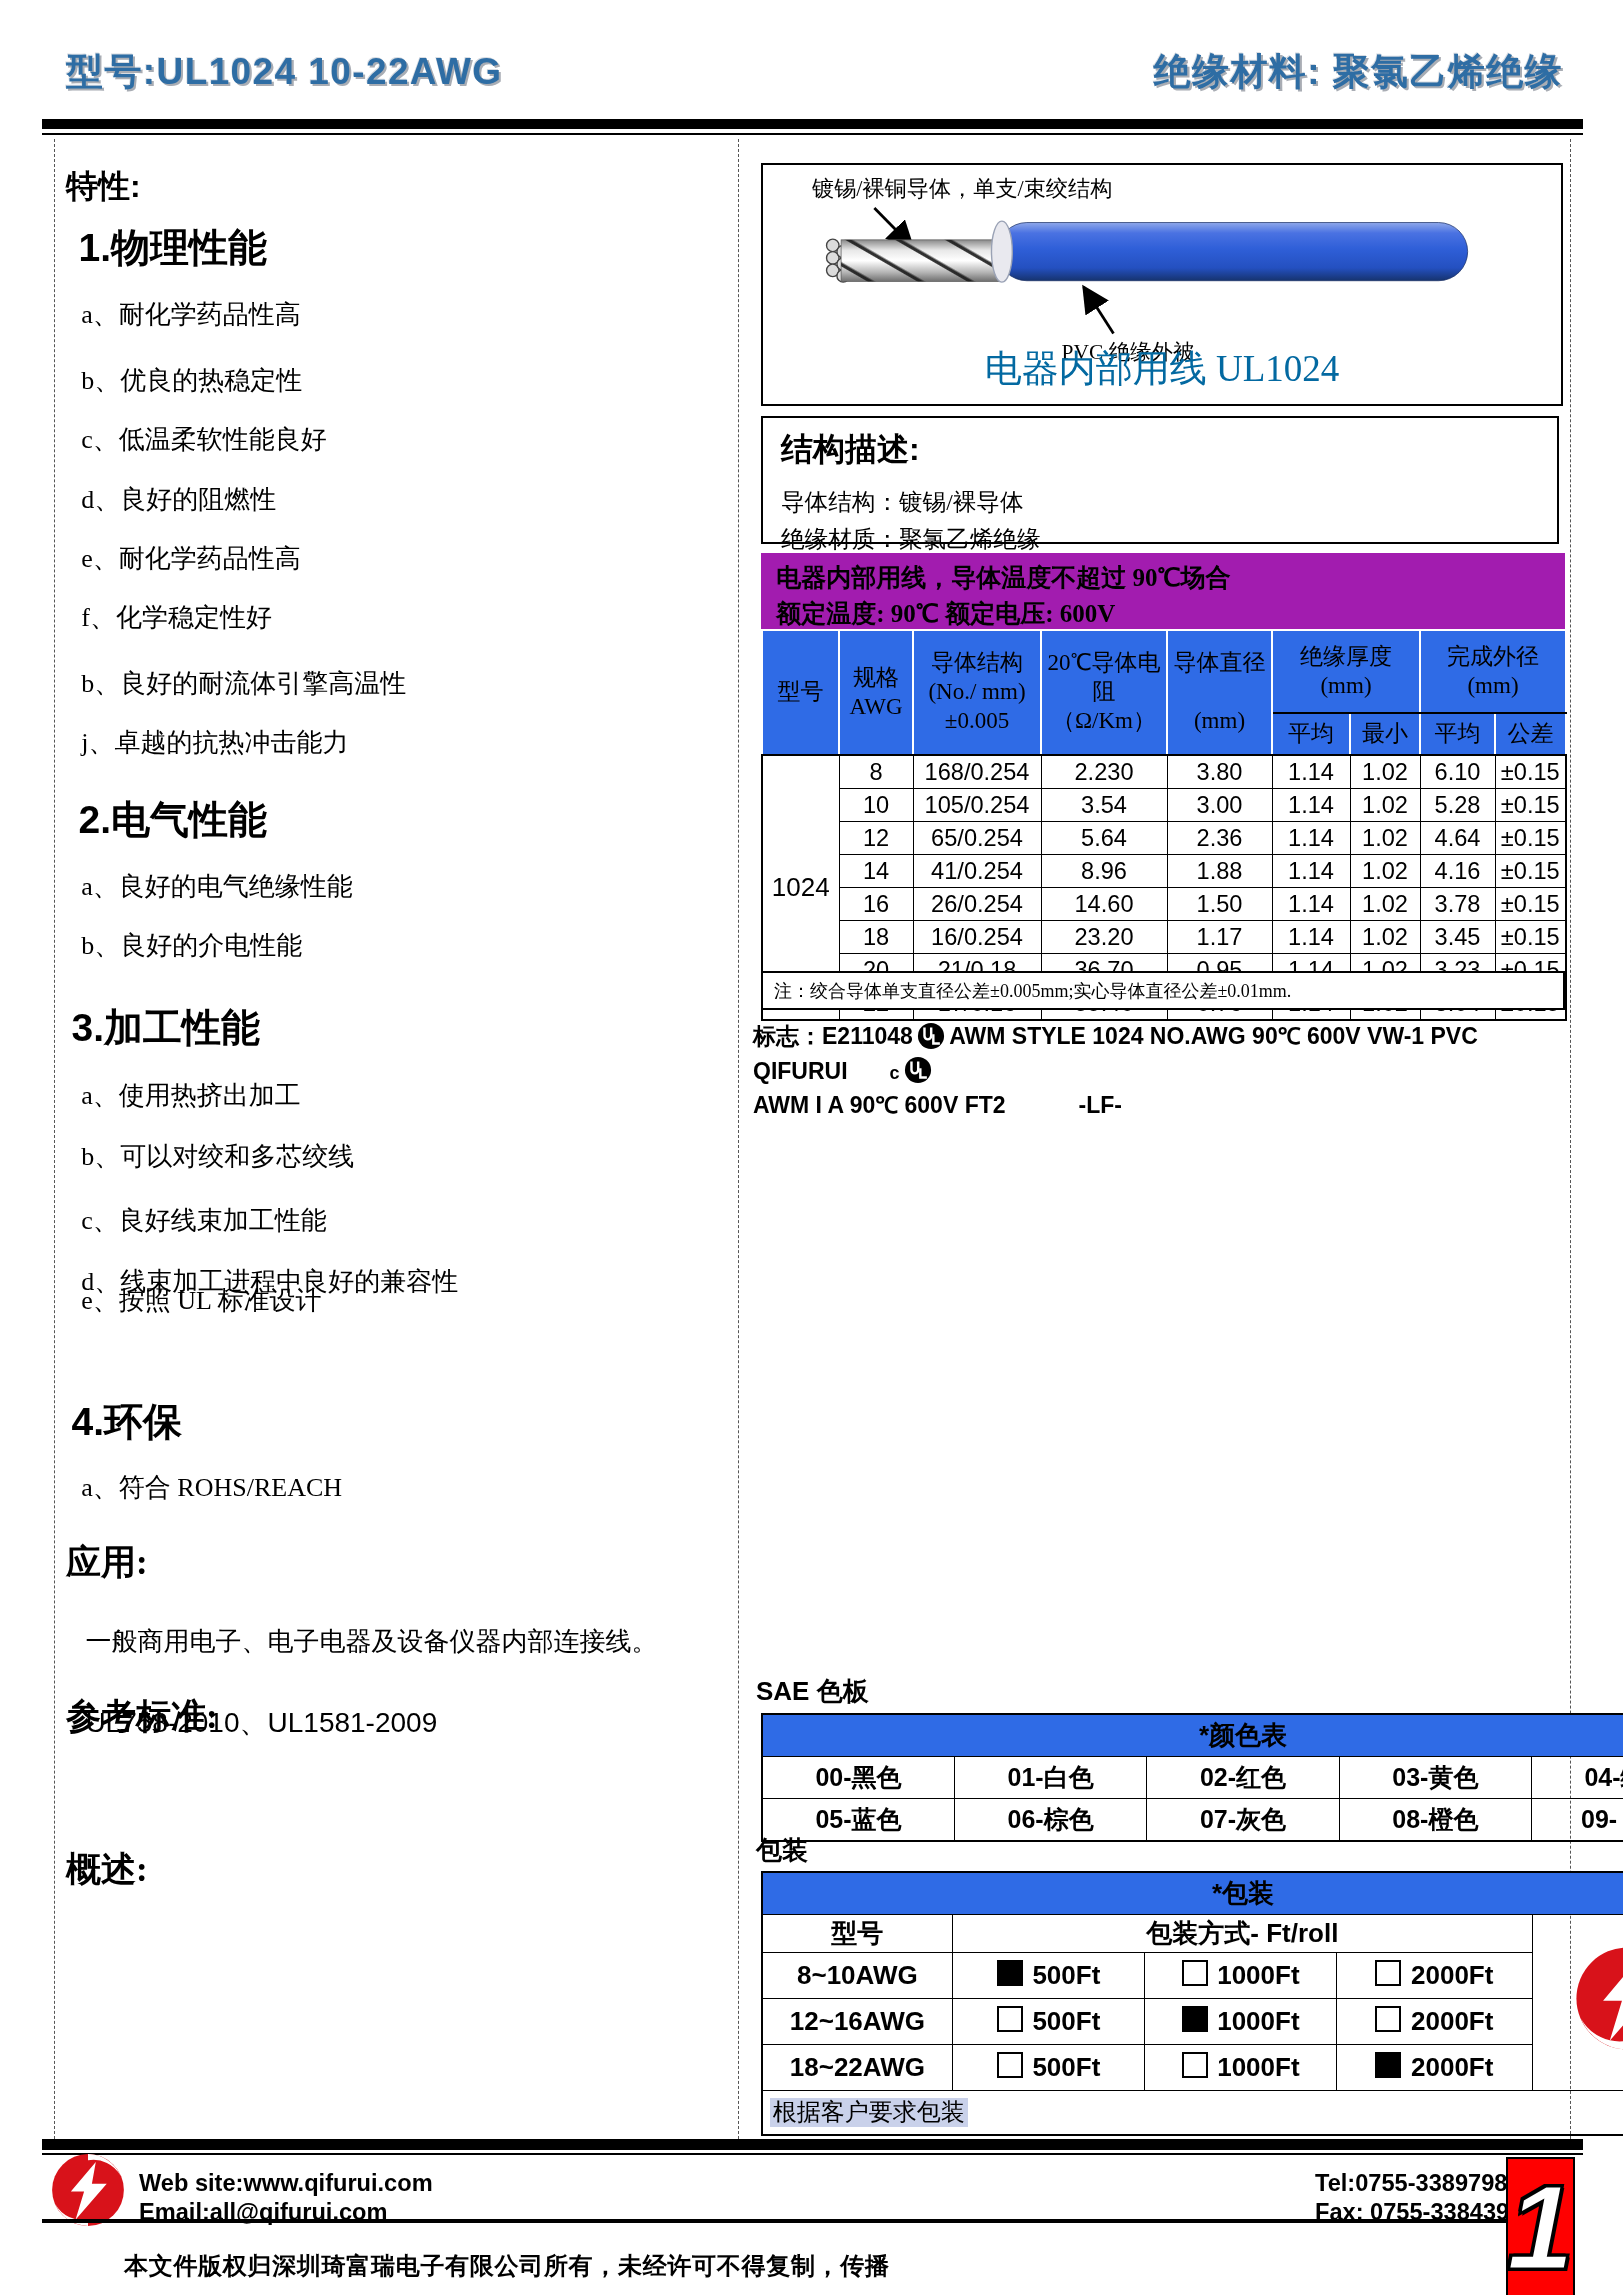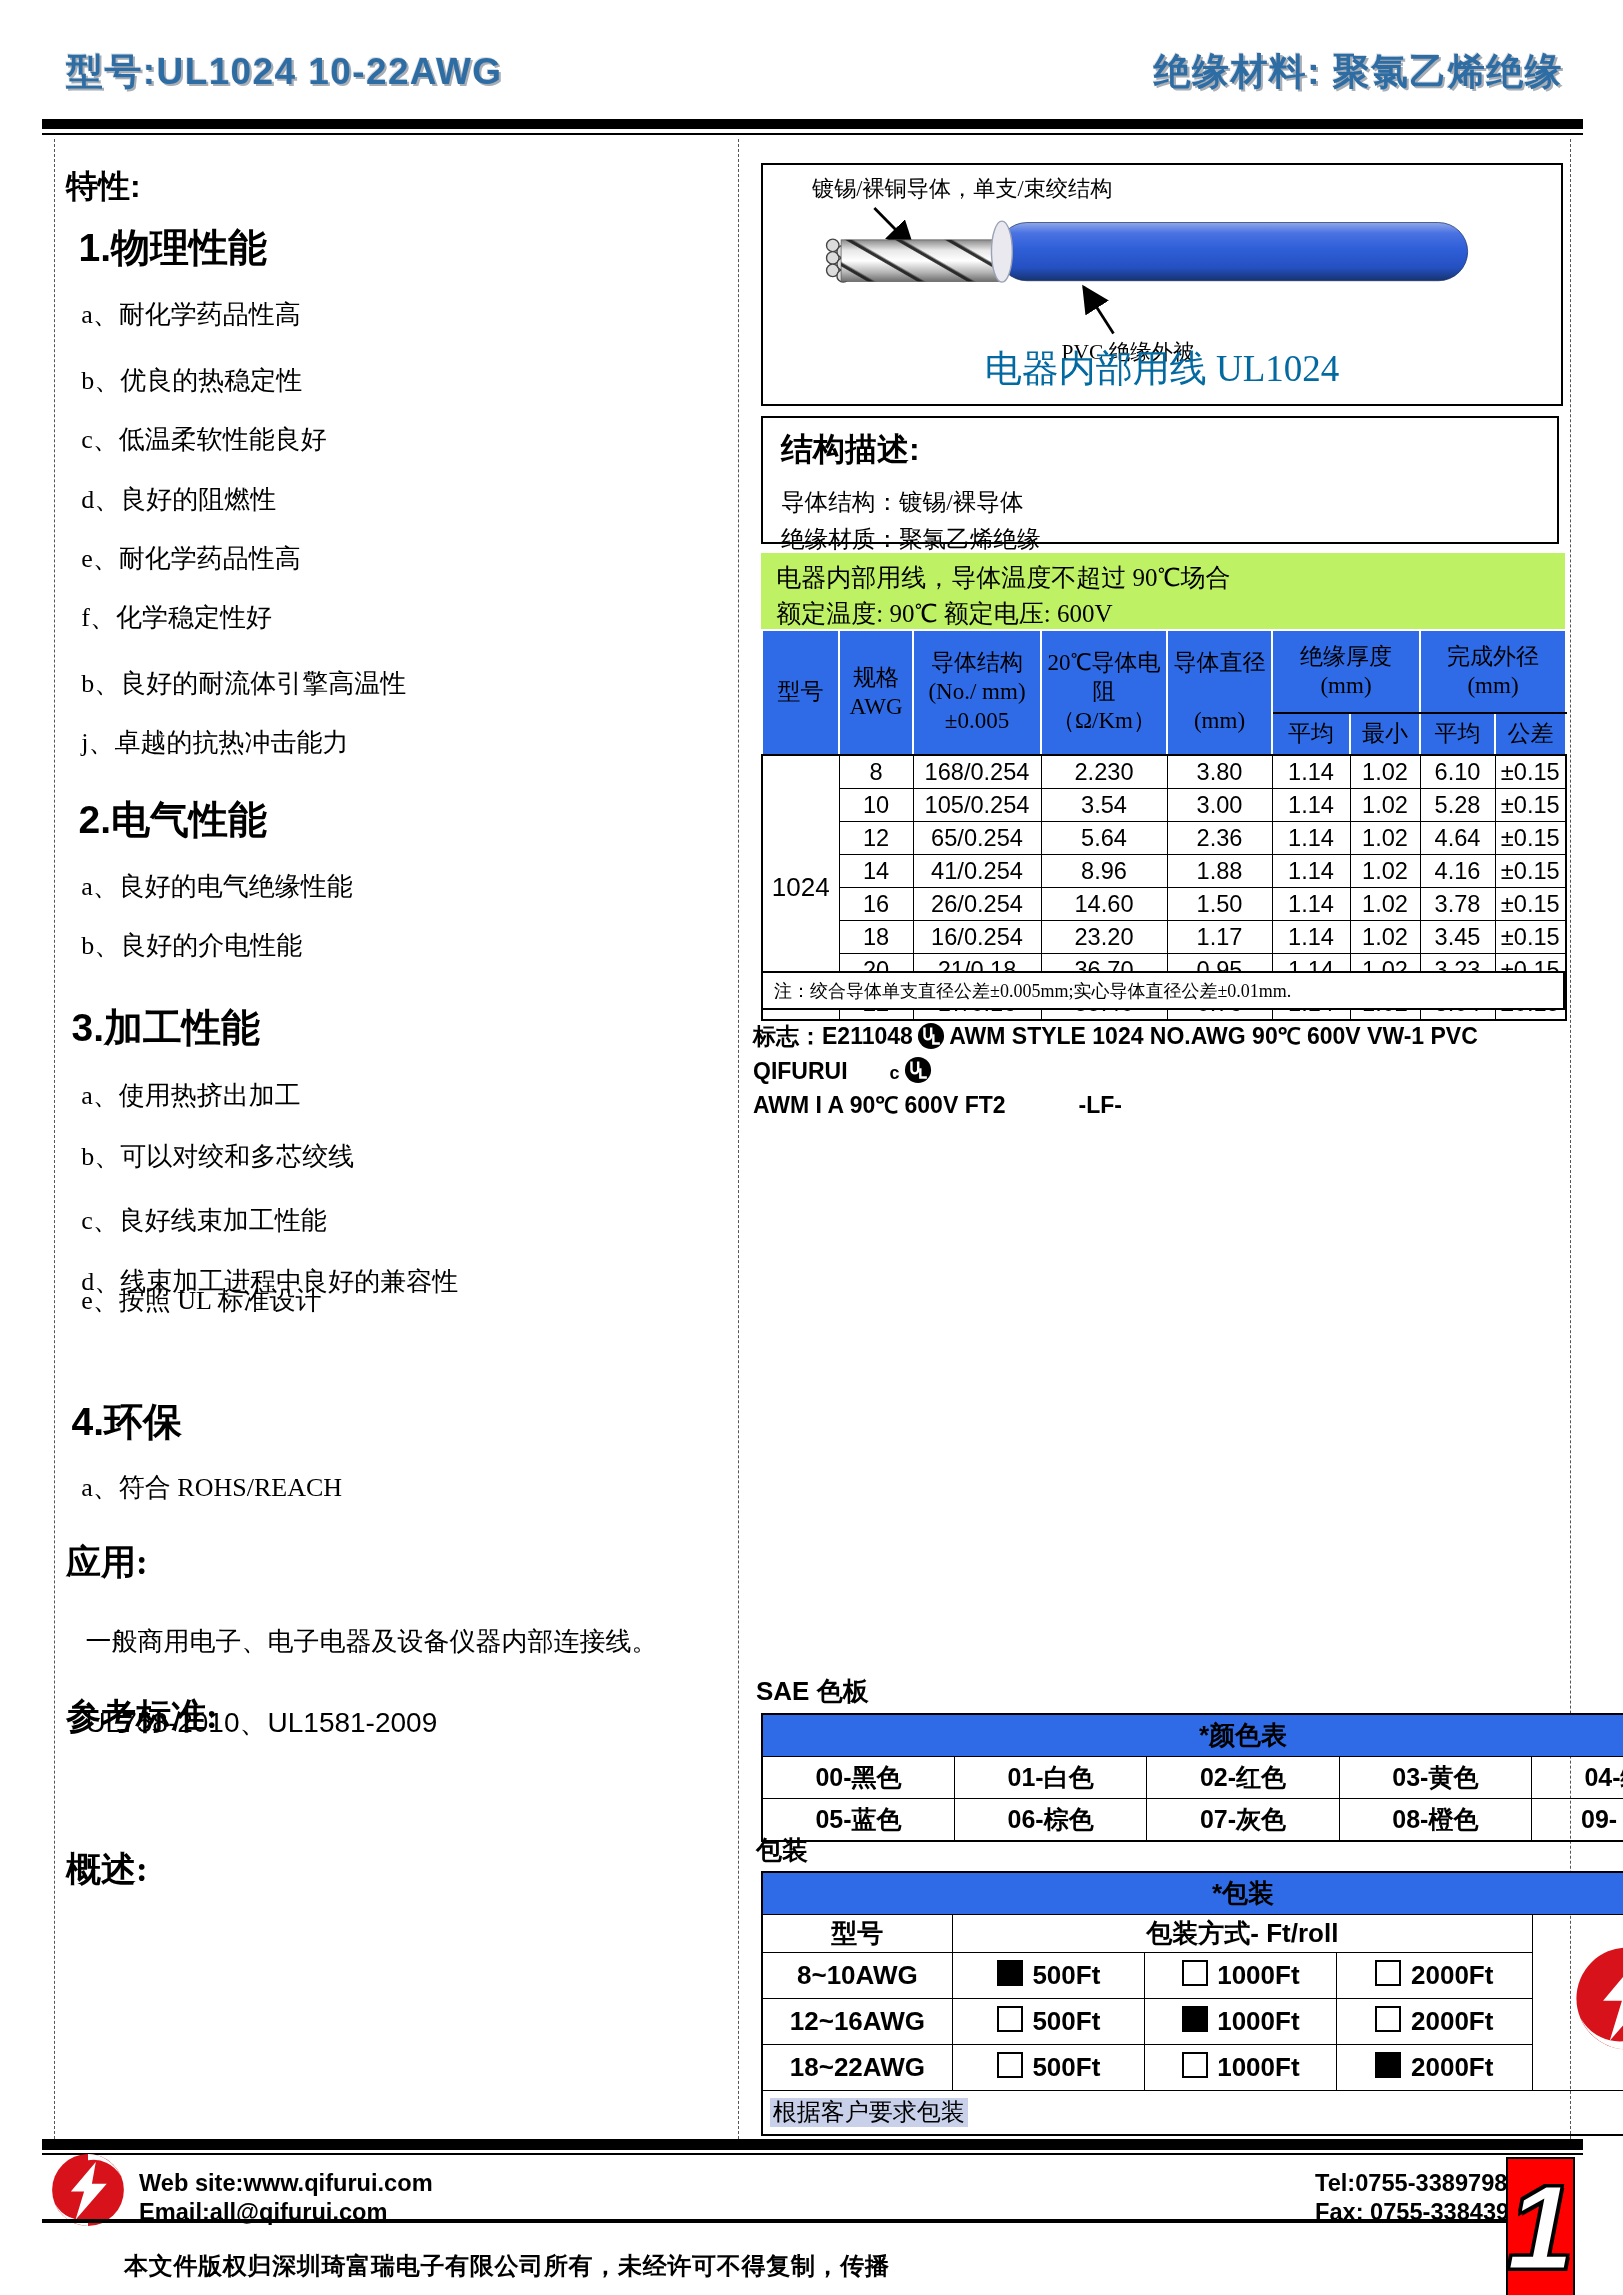--- a/index.html
+++ b/index.html
@@ -25,21 +25,21 @@
   .plain-sans{font-size:28px;}
   
   #wire-box{border:2.1px solid #000;background:#fff;}
   #wire-title{position:absolute;left:0;bottom:9.7px;width:100%;text-align:center;
     font-family:"Liberation Serif",serif;font-size:37px;color:#0369a1;white-space:nowrap;}
   
   #struct-box{border:2.1px solid #000;background:#fff;box-sizing:border-box;padding:4.2px 18px;}
   #struct-box h2{margin:5.6px 0 12.5px 0;font-size:32px;font-weight:bold;}
   .struct-line{font-size:23.6px;font-family:"Liberation Serif",serif;line-height:1.55;}
   
-  #gray-bar{background:#bef264;box-sizing:border-box;padding:7px 15.3px;}
+  #gray-bar{background:#a21caf;box-sizing:border-box;padding:7px 15.3px;font-weight:bold;}
   .gray-line{font-size:25px;font-family:"Liberation Serif",serif;line-height:1.45;color:#000;}
   
   table{border-collapse:collapse;table-layout:fixed;}
   #spec-table table{width:804px;border:2.1px solid #000;}
   #spec-table th{
     background:#2f6be6;border:2.1px solid #fff;border-bottom:2.1px solid #000;
     font-weight:normal;font-size:23px;font-family:"Liberation Serif",serif;
     white-space:pre-line;line-height:1.25;padding:1.4px 0;
   }
   #spec-table td{

